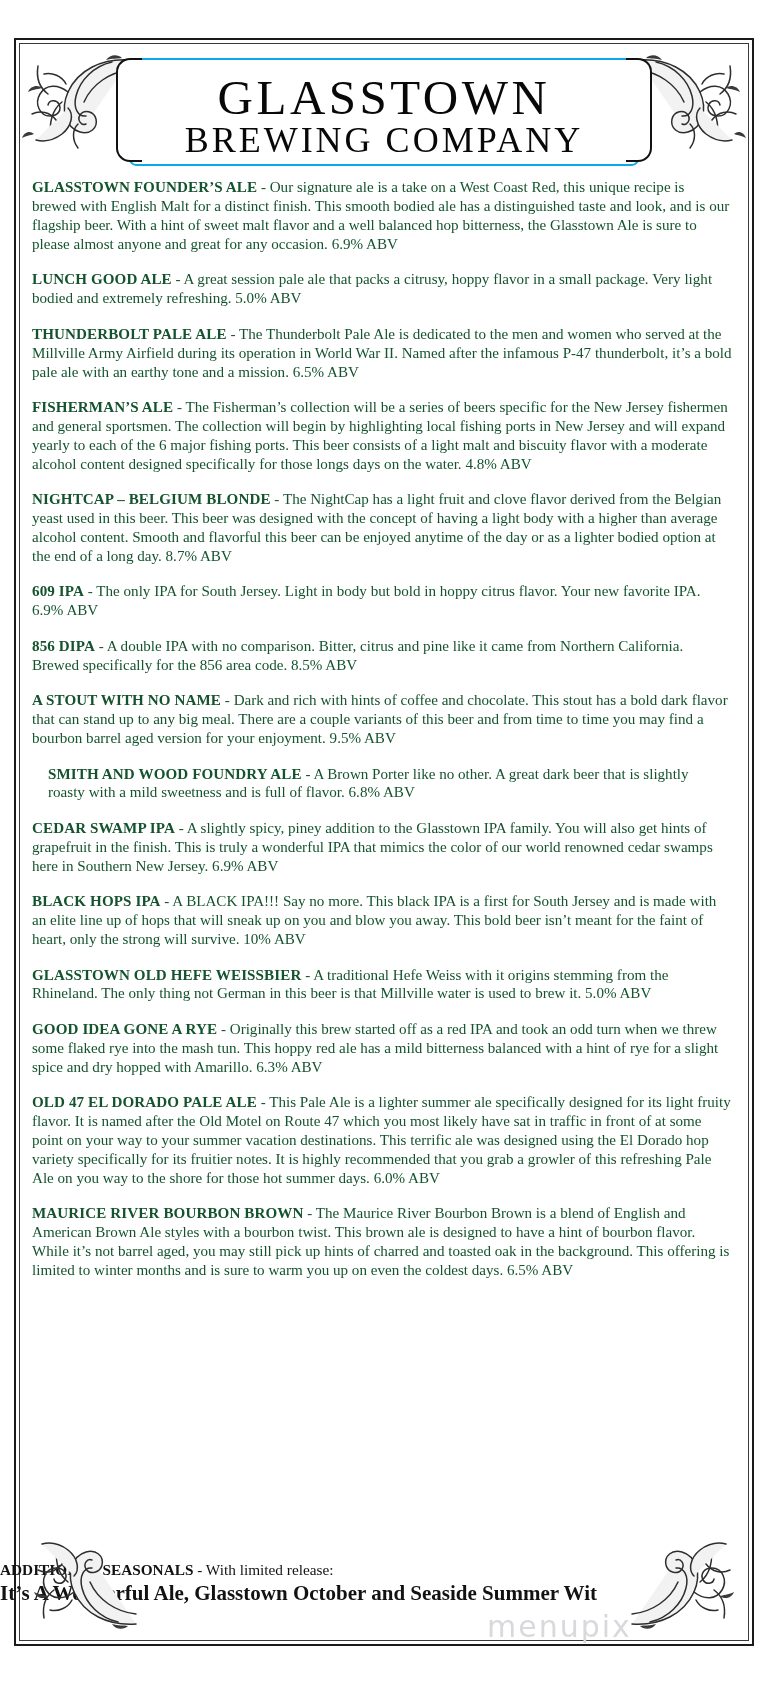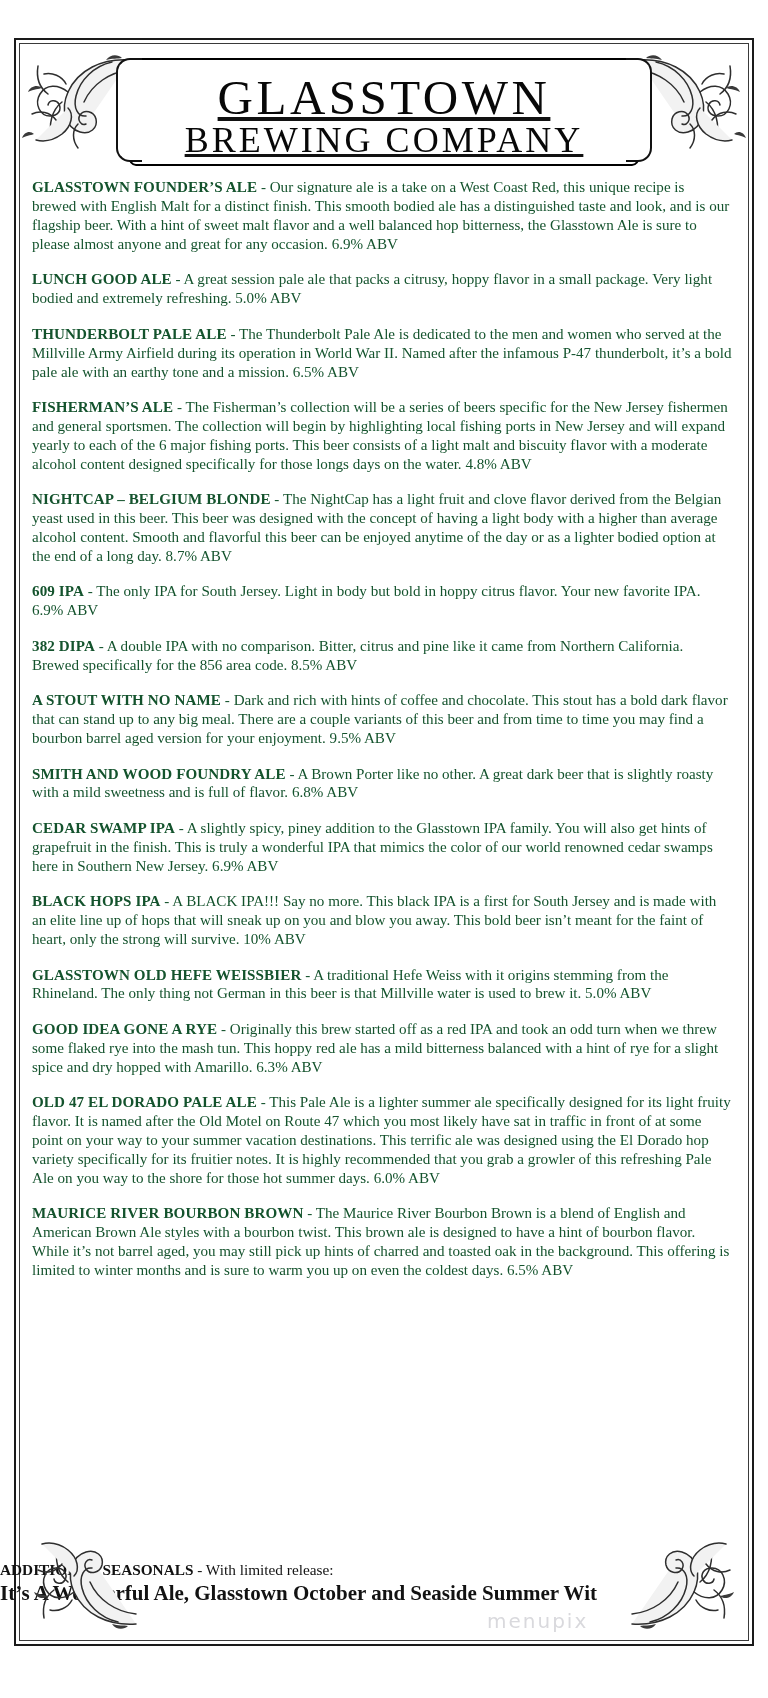--- a/index.html
+++ b/index.html
@@ -52,26 +52,25 @@
     width: 768px;
     height: 122px;
   }
   .masthead-plaque {
     position: absolute;
     left: 128px;
     top: 16px;
     width: 512px;
     height: 108px;
     background: #ffffff;
-    border: 2px solid #000000;
+    border: 2px solid #0ea5e9;
     border-radius: 8px / 10px;
     box-sizing: border-box;
     text-align: center;
     z-index: 3;
-    text-decoration: underline;
   }
   .masthead-plaque:before,
   .masthead-plaque:after {
     content: "";
     position: absolute;
     top: -2px;
     width: 26px;
     height: 104px;
     border: 2px solid #111111;
     box-sizing: border-box;
@@ -174,21 +173,21 @@
     line-height: 1.3;
     color: #121212;
   }
 
   
   .watermark {
     position: absolute;
     left: 487px;
     top: 1609px;
     font-family: "DejaVu Sans", "Liberation Sans", sans-serif;
-    font-size: 20px;
+    font-size: 30px;
     letter-spacing: 2px;
     color: #d9d9dd;
     z-index: 5;
     white-space: nowrap;
   }
 </style>
 </head>
 <body>
 
 <div id="menu-page">
@@ -305,27 +304,27 @@
       <div class="beer-entry">
         <p class="beer-text" style="margin: 0px;"><span class="beer-name">FISHERMAN’S ALE</span><span class="beer-sep"> - </span><span class="beer-desc">The Fisherman’s collection will be a series of beers specific for the New Jersey fishermen and general sportsmen.  The collection will begin by highlighting local fishing ports in New Jersey and will expand yearly to each of the 6 major fishing ports. This beer consists of a light malt and biscuity flavor with a moderate alcohol content designed specifically for those longs days on the water. 4.8% ABV</span></p>
       </div>
       <div class="beer-entry">
         <p class="beer-text" style="margin: 0px;"><span class="beer-name">NIGHTCAP – BELGIUM BLONDE</span><span class="beer-sep"> - </span><span class="beer-desc">The NightCap has a light fruit and clove flavor derived from the Belgian yeast used in this beer. This beer was designed with the concept of having a light body with a higher than average alcohol content.  Smooth and flavorful this beer can be enjoyed anytime of the day or as a lighter bodied option at the end of a long day. 8.7% ABV</span></p>
       </div>
       <div class="beer-entry">
         <p class="beer-text" style="margin: 0px; font-family: Liberation Serif, serif;"><span class="beer-name">609 IPA</span><span class="beer-sep"> - </span><span class="beer-desc">The only IPA for South Jersey.  Light in body but bold in hoppy citrus flavor. Your new favorite IPA. 6.9% ABV</span></p>
       </div>
       <div class="beer-entry">
-        <p class="beer-text" style="margin: 0px;"><span class="beer-name">382 DIPA</span><span class="beer-sep"> - </span><span class="beer-desc">A double IPA with no comparison. Bitter, citrus and pine like it came from Northern California. Brewed specifically for the 856 area code. 8.5% ABV</span></p>
+        <p class="beer-text" style="margin: 0px;"><span class="beer-name">856 DIPA</span><span class="beer-sep"> - </span><span class="beer-desc">A double IPA with no comparison. Bitter, citrus and pine like it came from Northern California. Brewed specifically for the 856 area code. 8.5% ABV</span></p>
       </div>
       <div class="beer-entry">
         <p class="beer-text" style="margin: 0px;"><span class="beer-name">A STOUT WITH NO NAME</span><span class="beer-sep"> - </span><span class="beer-desc">Dark and rich with hints of coffee and chocolate.  This stout has a bold dark flavor that can stand up to any big meal.  There are a couple variants of this beer and from time to time you may find a bourbon barrel aged version for your enjoyment. 9.5% ABV</span></p>
       </div>
       <div class="beer-entry">
-        <p class="beer-text" style="margin: 0px;"><span class="beer-name">SMITH AND WOOD FOUNDRY ALE</span><span class="beer-sep"> - </span><span class="beer-desc">A Brown Porter like no other.  A great dark beer that is slightly roasty with a mild sweetness and is full of flavor. 6.8% ABV</span></p>
+        <p class="beer-text" style="margin: 16px;"><span class="beer-name">SMITH AND WOOD FOUNDRY ALE</span><span class="beer-sep"> - </span><span class="beer-desc">A Brown Porter like no other.  A great dark beer that is slightly roasty with a mild sweetness and is full of flavor. 6.8% ABV</span></p>
       </div>
       <div class="beer-entry">
         <p class="beer-text" style="margin: 0px;"><span class="beer-name">CEDAR SWAMP IPA</span><span class="beer-sep"> - </span><span class="beer-desc">A slightly spicy, piney addition to the Glasstown IPA family. You will also get hints of grapefruit in the finish.  This is truly a wonderful IPA that mimics the color of our world renowned cedar swamps here in Southern New Jersey. 6.9% ABV</span></p>
       </div>
       <div class="beer-entry">
         <p class="beer-text" style="margin: 0px;"><span class="beer-name">BLACK HOPS IPA</span><span class="beer-sep">  - </span><span class="beer-desc">A BLACK IPA!!! Say no more.  This black IPA is a first for South Jersey and is made with an elite line up of hops that will sneak up on you and blow you away. This bold beer isn’t meant for the faint of heart, only the strong will survive. 10% ABV</span></p>
       </div>
       <div class="beer-entry">
         <p class="beer-text" style="margin: 0px;"><span class="beer-name">GLASSTOWN OLD HEFE WEISSBIER</span><span class="beer-sep"> - </span><span class="beer-desc">A traditional Hefe Weiss with it origins stemming from the Rhineland. The only thing not German in this beer is that Millville water is used to brew it. 5.0% ABV</span></p>
       </div>

